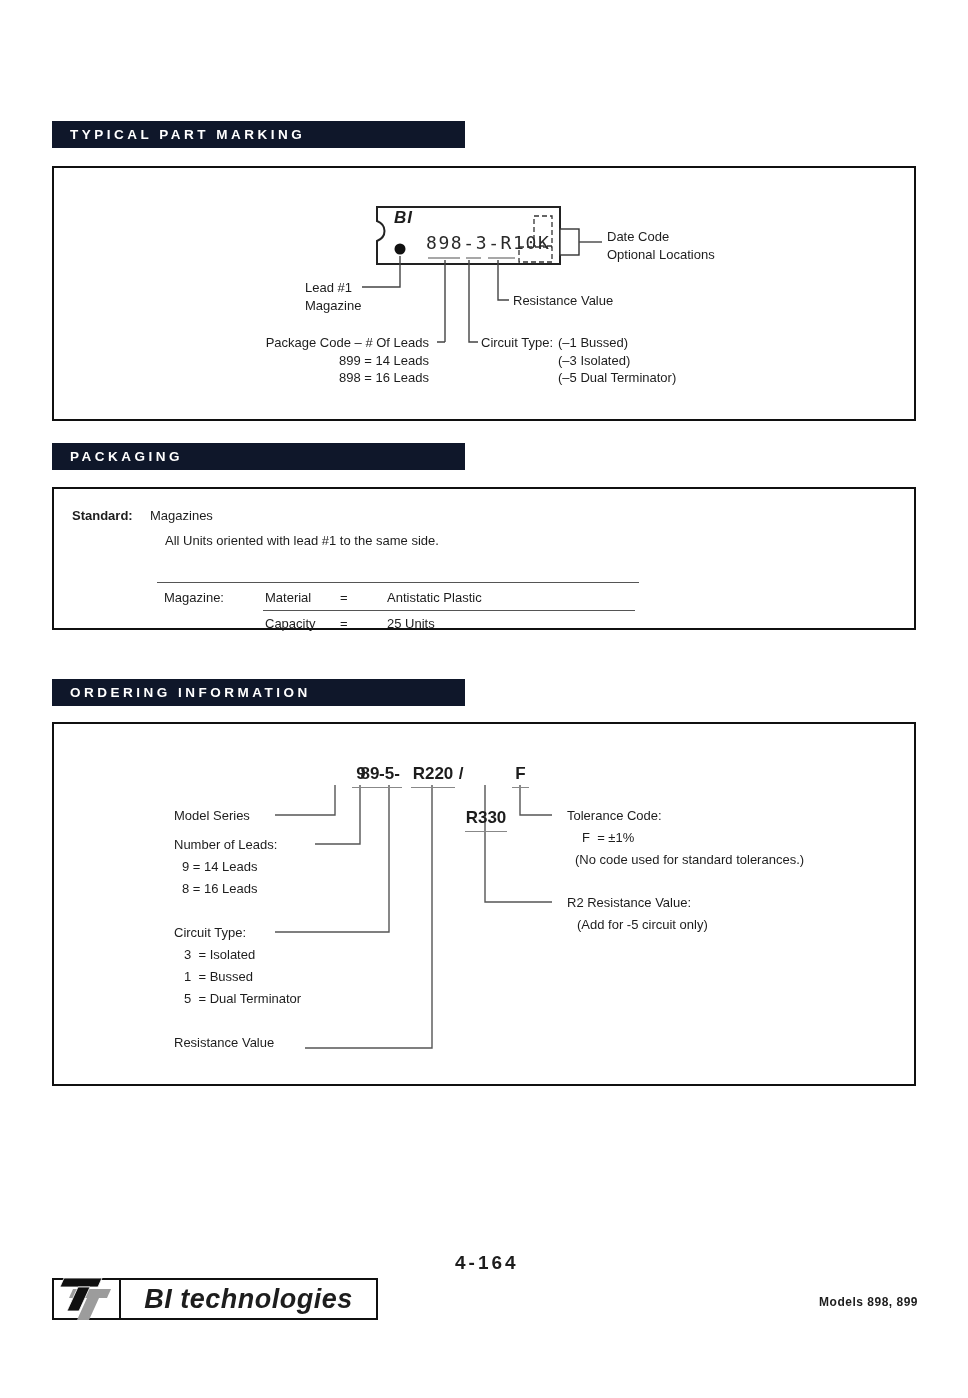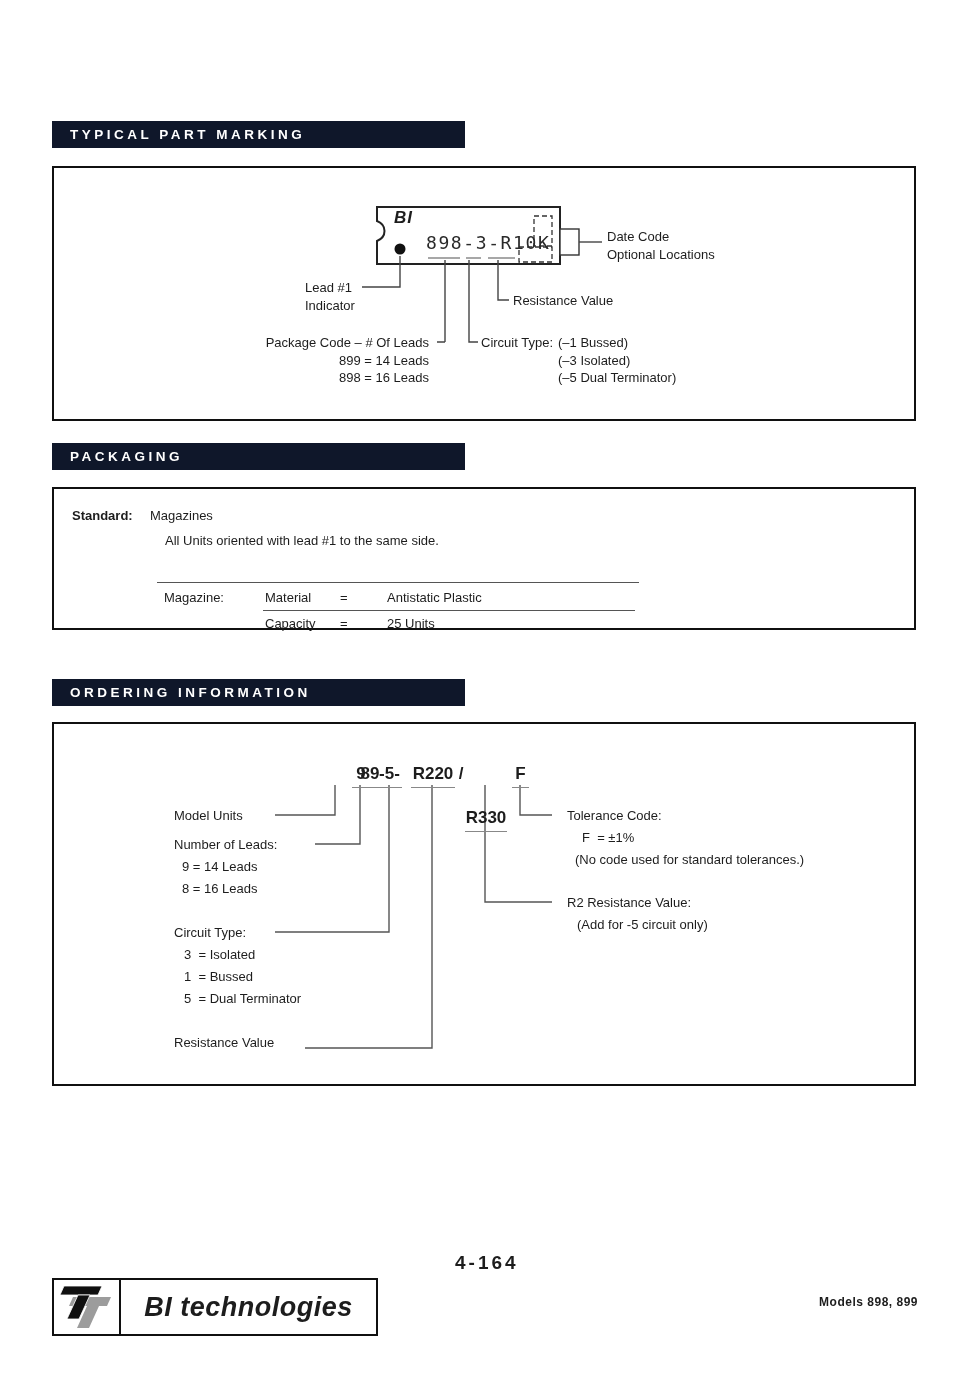--- a/index.html
+++ b/index.html
@@ -62,21 +62,21 @@
       <path d="M 415,92 V 174 H 424" stroke="#444" stroke-width="1.4" fill="none"></path>
 
       <path d="M 444,92 V 132 H 455" stroke="#444" stroke-width="1.4" fill="none"></path>
     </svg>
 
     <div class="t chiplogo" style="left:333px; top:41px;">BI</div>
     <div class="t marking" style="left:372px; top:66px;">898-3-R10K</div>
 
     <div class="t" style="left:553px; top:60px;"><span>Date Code</span><br><span>Optional Locations</span></div>
 
-    <div class="t" style="left:251px; top:111px;"><span>Lead #1</span><br><span>Indicator</span></div>
+    <div class="t" style="left:251px; top:111px;"><span>Lead #1</span><br><span>Magazine</span></div>
 
     <div class="t" style="left:459px; top:124px;">Resistance Value</div>
 
     <div class="t" style="left:175px; top:166px; width:200px; text-align:right;"><span>Package Code – # Of Leads</span><br><span>899 = 14 Leads</span><br><span>898 = 16 Leads</span></div>
 
     <div class="t" style="left:427px; top:166px;">Circuit Type:</div>
     <div class="t" style="left:504px; top:166px;"><span>(–1 Bussed)</span><br><span>(–3 Isolated)</span><br><span>(–5 Dual Terminator)</span></div>
   </div>
 
   <div class="bar" style="top:443px;">
@@ -115,38 +115,38 @@
     </svg>
 
     <div class="pn" style="left:264px; top:40px; width:32px;margin-left:36px;">89</div>
     <div class="pn" style="left:298px; top:40px; width:18px;">9</div>
     <div class="pn" style="left:323px; top:40px; width:25px;">-5-</div>
     <div class="pn" style="left:357px; top:40px; width:44px;">R220</div>
     <div class="pn pn-noline" style="left:401px; top:40px; width:12px;">/</div>
     <div class="pn" style="left:411px; top:40px; width:42px;margin-top:44px;">R330</div>
     <div class="pn" style="left:458px; top:40px; width:17px;">F</div>
 
-    <div class="t" style="left:120px; top:83px;">Model Units</div>
+    <div class="t" style="left:120px; top:83px;">Model Series</div>
     <div class="t" style="left:120px; top:112px;">Number of Leads:</div>
     <div class="t" style="left:128px; top:134px;">9 = 14 Leads</div>
     <div class="t" style="left:128px; top:156px;">8 = 16 Leads</div>
     <div class="t" style="left:120px; top:200px;">Circuit Type:</div>
     <div class="t" style="left:130px; top:222px;text-align:right;">3  = Isolated</div>
     <div class="t" style="left:130px; top:244px;">1  = Bussed</div>
     <div class="t" style="left:130px; top:266px;">5  = Dual Terminator</div>
     <div class="t" style="left:120px; top:310px;">Resistance Value</div>
 
     <div class="t" style="left:513px; top:83px;">Tolerance Code:</div>
     <div class="t" style="left:528px; top:105px;">F  = ±1%</div>
     <div class="t" style="left:521px; top:127px;">(No code used for standard tolerances.)</div>
     <div class="t" style="left:513px; top:170px;">R2 Resistance Value:</div>
     <div class="t" style="left:523px; top:192px;">(Add for -5 circuit only)</div>
   </div>
 
-  <div class="footbox" style="left:52px; top:1278px; width:326px; height:58px;">
+  <div class="footbox" style="left:52px; top:1278px; width:326px; height:42px;">
     <div class="footcell-logo">
       <svg width="56" height="44" viewBox="0 0 56 44">
         <g transform="translate(12,12)">
           <polygon points="2,0 40,0 36,9 -2,9" fill="#9c9c9c"></polygon>
           <polygon points="16,9 28,9 18,31 6,31" fill="#9c9c9c"></polygon>
         </g>
         <g transform="translate(3,1)">
           <polygon points="2,0 40,0 36,9 -2,9" fill="#101010" stroke="#fff" stroke-width="0.8"></polygon>
           <polygon points="16,9 28,9 17,33 5,33" fill="#101010" stroke="#fff" stroke-width="0.8"></polygon>
         </g>

